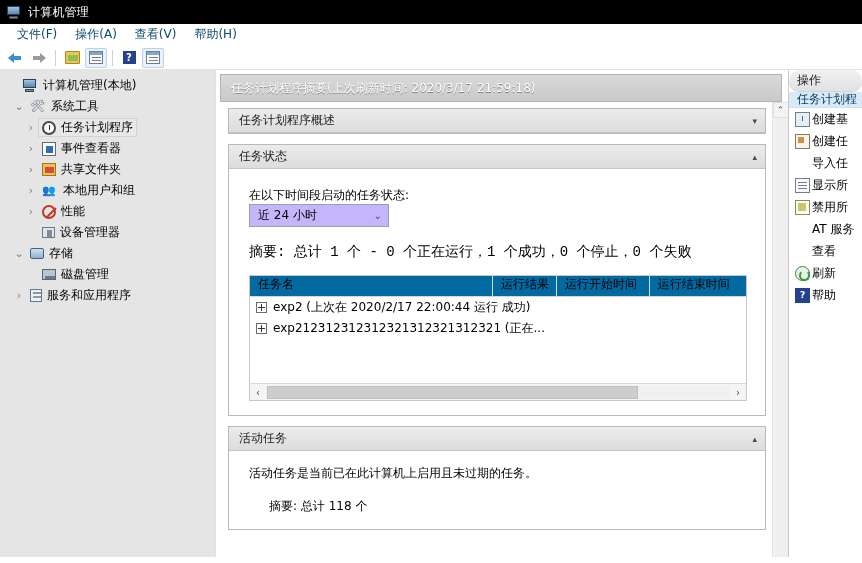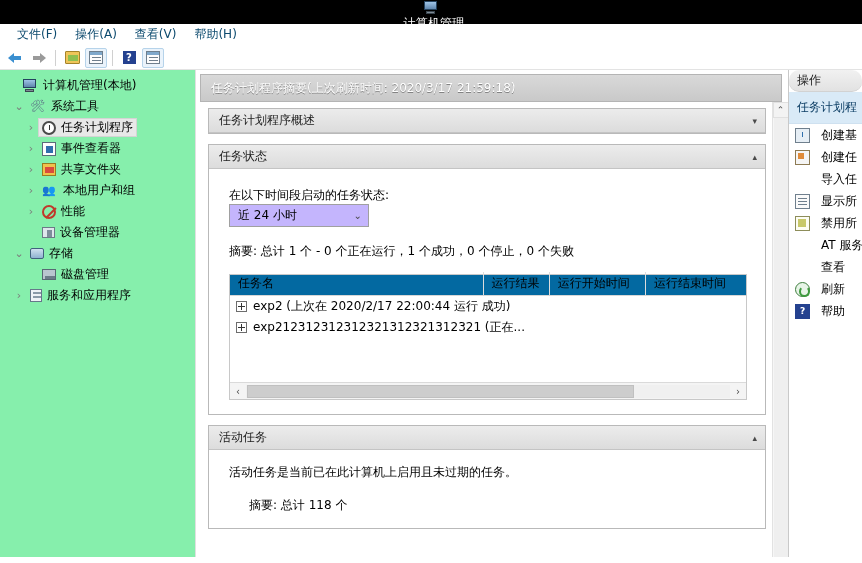--- a/index.html
+++ b/index.html
@@ -10,21 +10,21 @@
     background: #ffffff;
     font-family: "DejaVu Sans", "Liberation Sans", sans-serif;
     font-size: 12px;
     color: #000;
   }
   #app { width: 862px; height: 563px; position: relative; overflow: hidden; }
 
   
   .titlebar {
     height: 24px; background: #000000;
-    display: flex; align-items: center; padding-left: 6px; flex-direction: column;
+    display: flex; align-items: center; padding-left: 6px;
   }
   .titlebar .tb-icon {
     width: 16px; height: 15px; margin-right: 6px; position: relative; flex: none;
   }
   .tb-icon .mon {
     position: absolute; left: 1px; top: 1px; width: 13px; height: 9px;
     background: linear-gradient(#9fc4e6, #5f86ad);
     border: 1px solid #24425e;
   }
   .tb-icon .base {
@@ -75,21 +75,21 @@
     background: repeating-linear-gradient(#6f7f8d 0 1px, transparent 1px 3px);
   }
   .ico-help { width: 13px; height: 13px; background: #24418f; color:#fff; font-size:10px;
               display:flex; align-items:center; justify-content:center; font-weight:bold; }
 
   
   .body-area { display: flex; height: 487px; }
 
   
   .tree-pane {
-    width: 196px; background: #86efac; border-right: 1px solid #e0e0e0;
+    width: 216px; background: #e5e5e5; border-right: 1px solid #e0e0e0;
     padding-top: 5px; overflow: hidden; flex: none;
   }
   .tnode { display: flex; align-items: center; height: 21px; padding-left: 4px; white-space: nowrap; }
   .tnode .expander {
     width: 14px; flex: none; text-align: center; color: #7b7b7b; font-size: 11px; line-height: 1;
   }
   .tnode .tlabel { font-size: 12px; color: #000; }
   .tnode.selected .tlabel-wrap { background: #e8e8e8; border: 1px solid #d4d4d4; padding: 0 3px; }
   .tlabel-wrap { display: flex; align-items: center; gap: 5px; padding: 0 3px; border: 1px solid transparent; }
   .tic { width: 16px; height: 16px; flex: none; position: relative; }
@@ -138,21 +138,21 @@
   .panel-body { padding: 14px 18px 14px 20px; }
 
   .row-status { display: flex; align-items: flex-start; justify-content: space-between; flex-direction: column; }
   .row-status .lbl { font-size: 12px; padding-top: 4px; }
   .combo {
     width: 140px; height: 23px; border: 1px solid #a0a0a0; background: #c4b5fd;
     display: flex; align-items: center; justify-content: space-between;
     padding: 0 6px 0 8px; font-size: 12px;
   }
   .combo .cchev { color: #4a4a4a; font-size: 10px; }
-  .summary-line { font-size: 12px; margin-top: 16px; }
+  .summary-line { font-size: 14px; margin-top: 16px; font-family: Liberation Mono, monospace; }
 
   .grid {
     margin-top: 14px; border: 1px solid #c8c8c8; background: #ffffff;
     height: 126px; display: flex; flex-direction: column;
   }
   .grid-head { display: flex; height: 21px; border-bottom: 1px solid #d7d7d7; background: #0369a1; align-items: flex-end; }
   .gh {
     font-size: 12px; padding: 3px 8px; border-right: 1px solid #dcdcdc;
     white-space: nowrap; overflow: hidden;
   }
@@ -188,26 +188,26 @@
   .actions-pane {
     width: 74px; border-left: 1px solid #c9c9c9; background: #ffffff;
     flex: none; overflow: hidden;
   }
   .actions-title {
     height: 22px; background: linear-gradient(#f1f1f1, #e2e2e2);
     border-bottom: 1px solid #d2d2d2; display: flex; align-items: center;
     padding-left: 8px; font-size: 12px; color: #1c1c1c; border-radius: 10px;
   }
   .act-group {
-    height: 32px; background: #d9eaf7; border-bottom: 1px solid #cfe1f0;
+    height: 16px; background: #d9eaf7; border-bottom: 1px solid #cfe1f0;
     display: flex; align-items: center; padding-left: 8px; font-size: 12px;
     white-space: nowrap; overflow: hidden; color: #0b3d64;
   }
   .act-item {
-    height: 22px; display: flex; align-items: center; gap: 11px;
+    height: 22px; display: flex; align-items: center; gap: 2px;
     padding-left: 6px; font-size: 12px; white-space: nowrap; overflow: hidden;
   }
   .act-item .aic { width: 15px; height: 15px; flex: none; position: relative; }
   .act-item .aic.blank { background: transparent; }
   .aic-clock { border:1px solid #6f7f8d; background:#e6eef5; }
   .aic-clock:after { content:""; position:absolute; left:6px; top:3px; width:1px; height:5px; background:#2f6fad; }
   .aic-task { background:#f5f5f5; border:1px solid #8d7a53; }
   .aic-task:after { content:""; position:absolute; left:2px; top:2px; width:6px; height:6px; background:#e08b3a; }
   .aic-show { background:#fafafa; border:1px solid #6f7f8d; }
   .aic-show:after { content:""; position:absolute; left:2px; top:3px; width:9px; height:7px;

